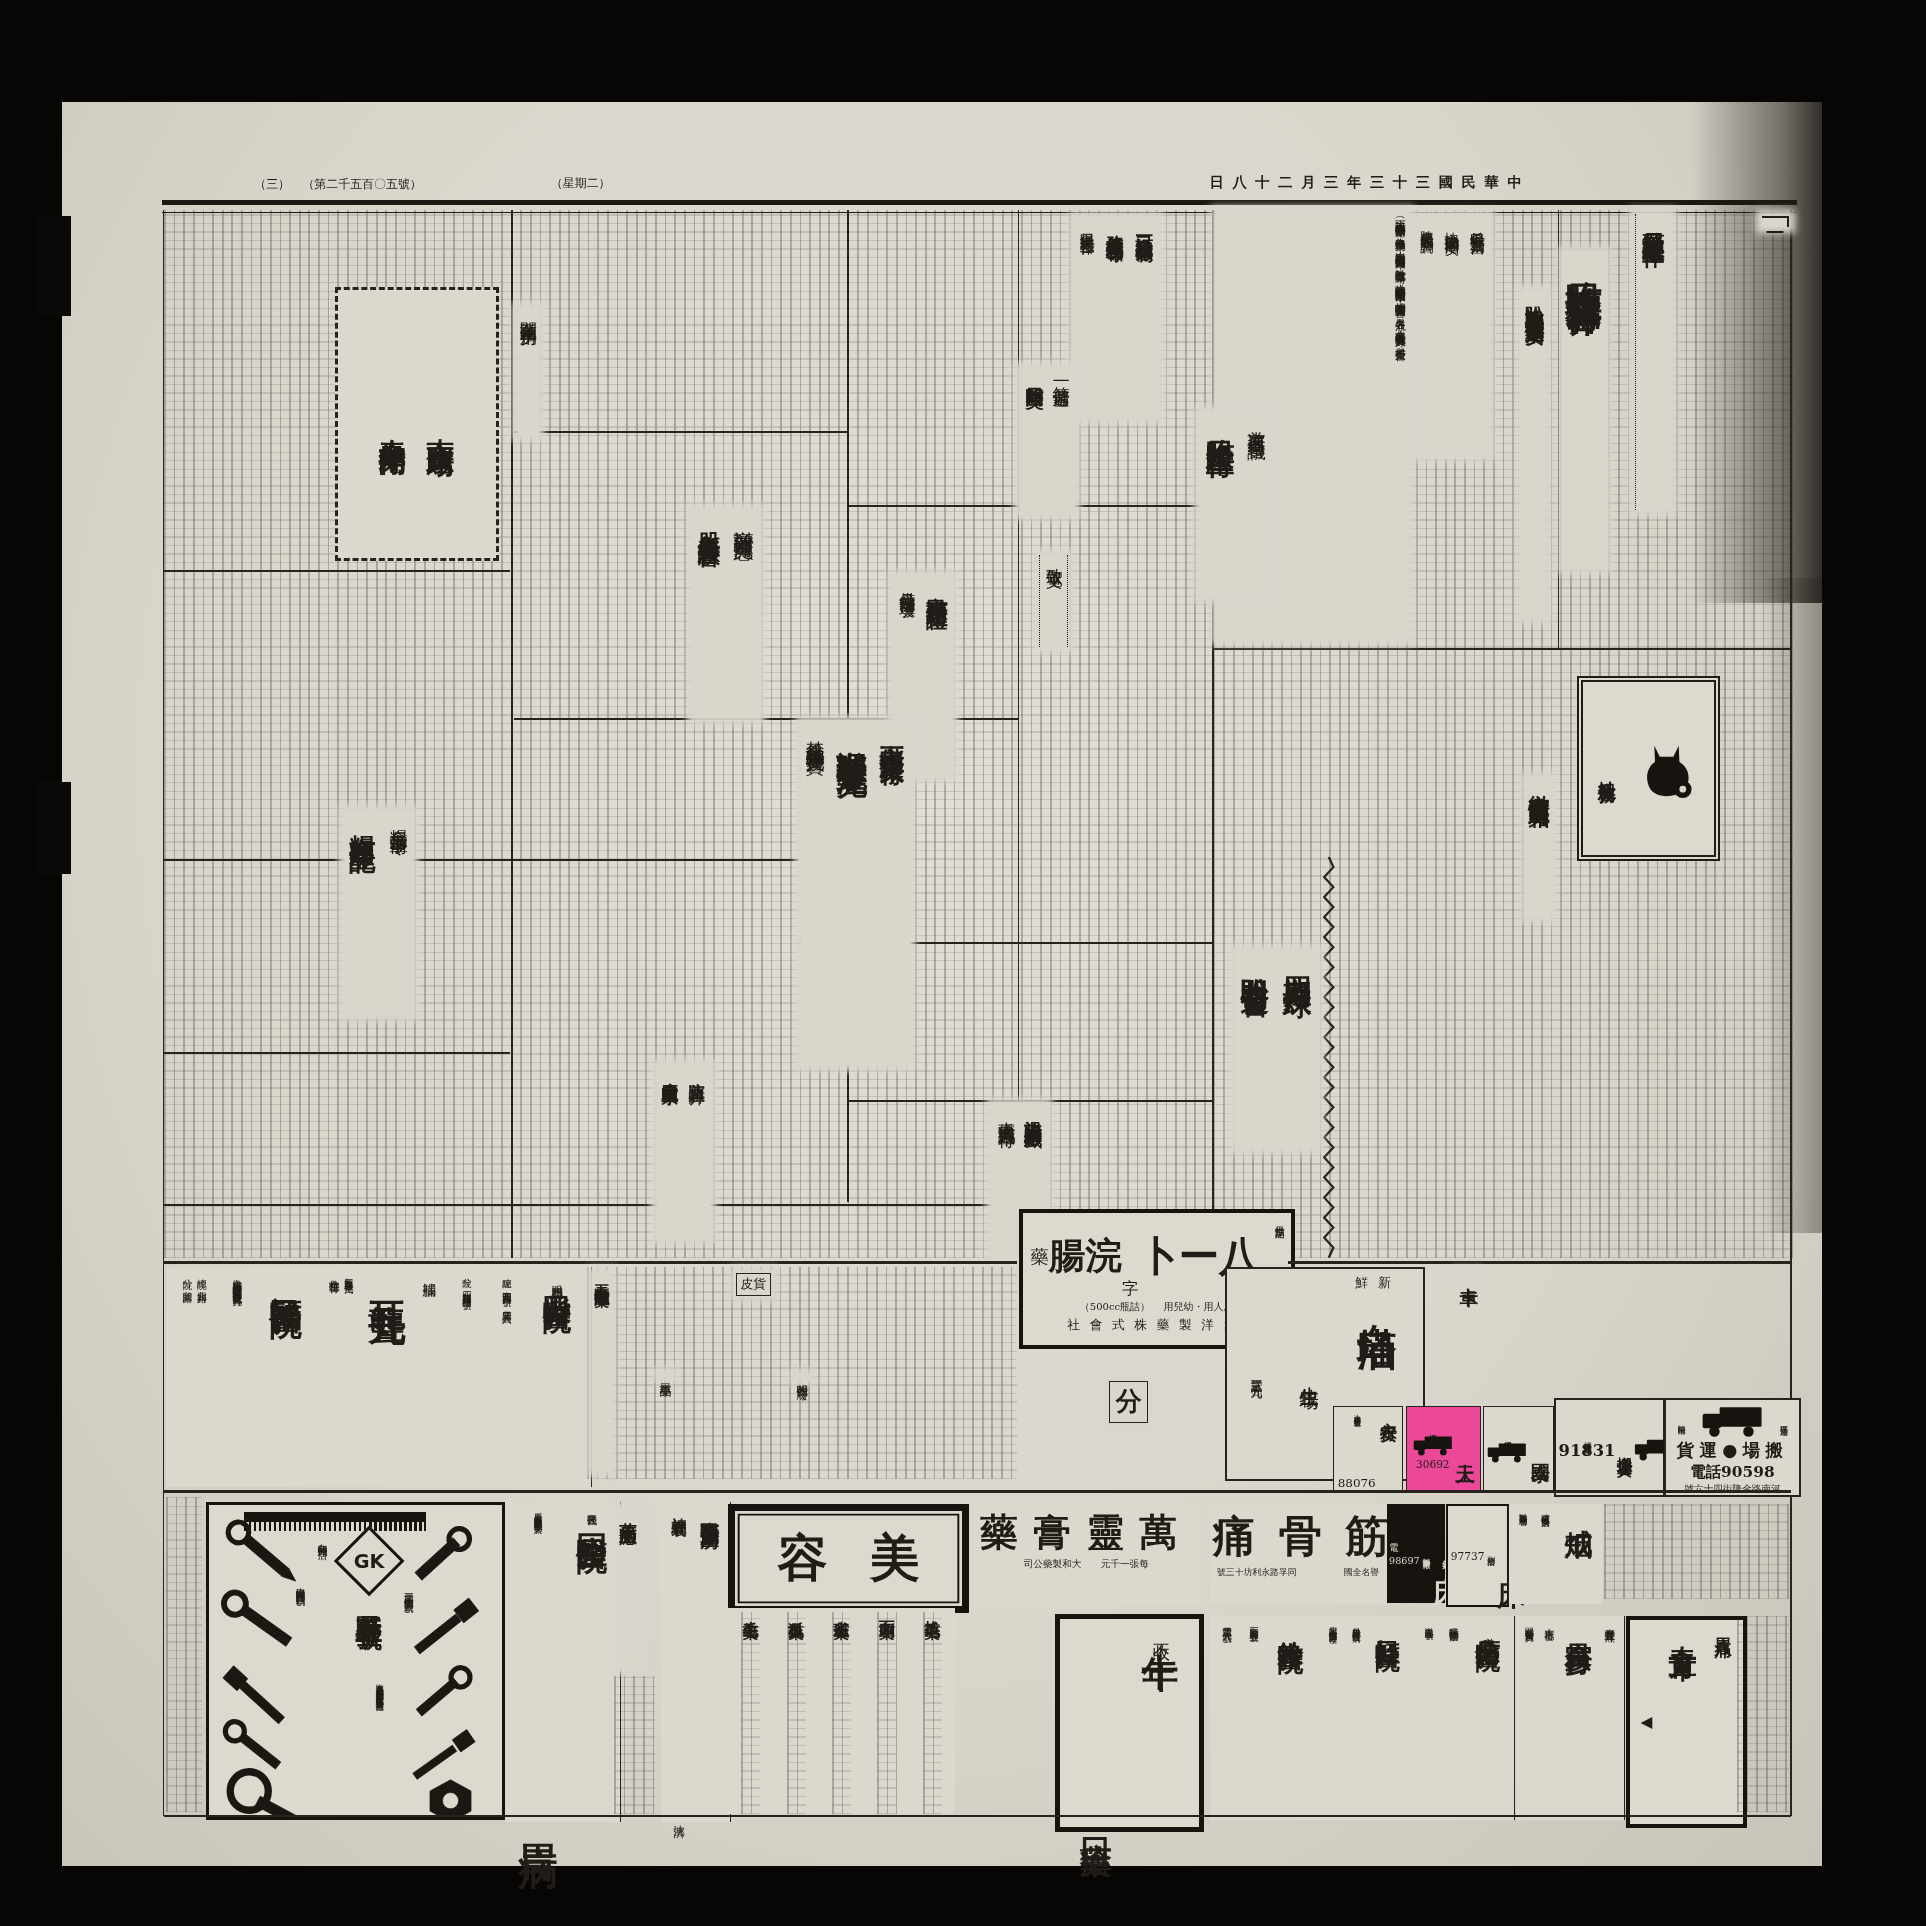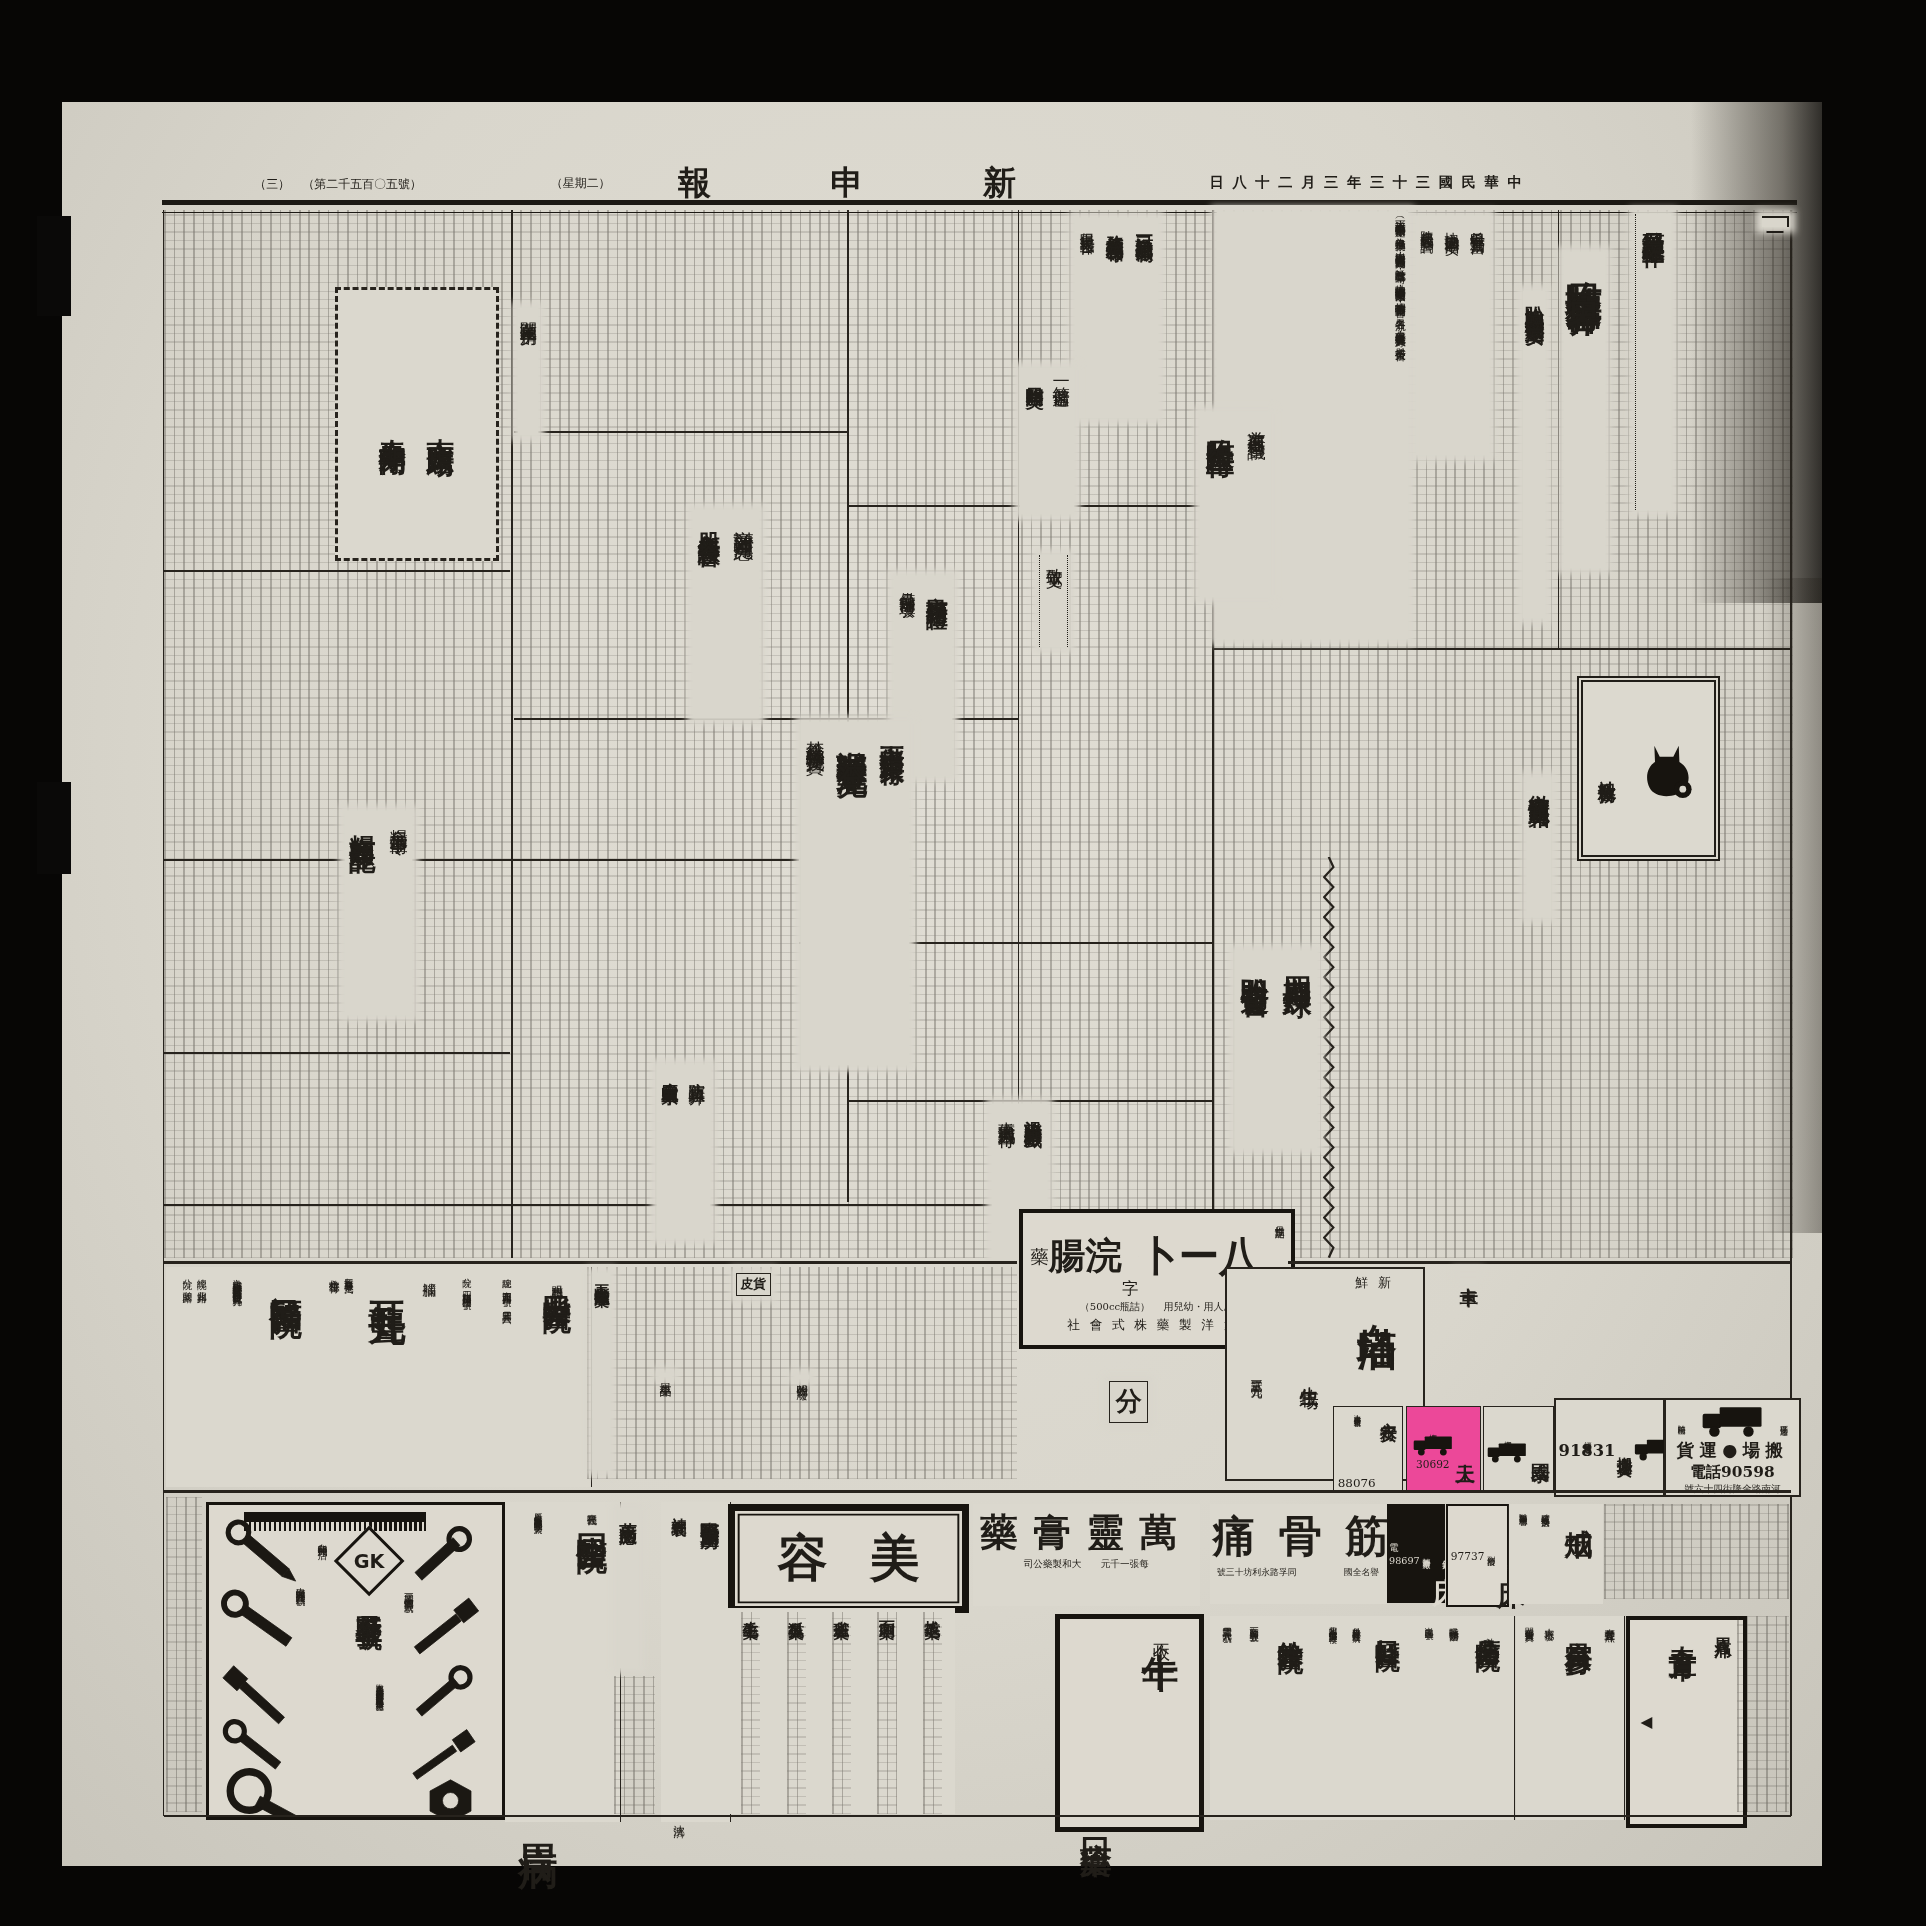--- a/index.html
+++ b/index.html
@@ -28,21 +28,20 @@
 
   <div class="abs paper" style="left:3.2%;top:5.3%;width:91.4%;height:91.6%;"></div>
 
   <div class="abs" style="left:1.9%;top:11.2%;width:1.8%;height:5.2%;background:#0a0908;"></div>
   <div class="abs" style="left:1.9%;top:40.6%;width:1.8%;height:4.8%;background:#0a0908;"></div>
 
   <div class="abs" style="left:87.8%;top:5.3%;width:6.8%;height:26%;background:linear-gradient(90deg, rgba(40,36,30,0) 0%, rgba(40,36,30,.55) 70%, rgba(20,18,15,.85) 100%);"></div>
   <div class="abs" style="left:91.5%;top:30%;width:3.1%;height:34%;background:linear-gradient(90deg, rgba(40,36,30,0), rgba(40,36,30,.4));"></div>
 
   <div class="abs t b" style="left:62.8%;top:9.0%;font-size:.74vw;letter-spacing:.45vw;">日八十二月三年三十三國民華中</div>
-  <div class="abs t b" style="left:35.2%;top:8.35%;font-size:1.72vw;letter-spacing:6.2vw;">報申新</div>
   <div class="abs t" style="left:28.6%;top:9.15%;font-size:.62vw;">（星期二）</div>
   <div class="abs t" style="left:15.7%;top:9.2%;font-size:.62vw;">（第二千五百〇五號）</div>
   <div class="abs t" style="left:13.2%;top:9.2%;font-size:.62vw;">（三）</div>
   <div class="abs" style="left:8.4%;top:10.4%;width:84.9%;height:.34vw;border-top:.26vw solid #1c1914;border-bottom:.07vw solid #1c1914;"></div>
 
   <div class="abs sim" style="left:8.5%;top:10.9%;width:84.6%;height:54.4%;"></div>
 
   <div class="abs rule-v" style="left:26.55%;top:10.9%;height:54.4%;"></div>
   <div class="abs rule-v" style="left:44.0%;top:10.9%;height:51.5%;"></div>
   <div class="abs rule-v" style="left:52.85%;top:10.9%;height:54.4%;"></div>
@@ -202,21 +201,21 @@
       <div class="t v b" style="font-size:1.5vw;">柴田</div>
       <div class="t v" style="font-size:.6vw;">眼科專門</div>
       <div class="t v b" style="font-size:1.5vw;">醫院</div>
     </div>
     <div class="t v" style="font-size:.48vw;white-space:normal;height:95%;line-height:1.3;">總院 上海北四川路一四一號 電話四三八六三</div>
     <div class="t v" style="font-size:.48vw;white-space:normal;height:95%;line-height:1.3;">分院 四川路福州路口二樓一四三號</div>
   </div>
 
   <div class="abs sim" style="left:30.5%;top:65.8%;width:22.3%;height:11%;"></div>
   <div class="abs t v b mask" style="left:30.8%;top:66.1%;height:10.2%;font-size:.78vw;">五天斷癮戒煙藥</div>
-  <div class="abs t mask" style="left:38.2%;top:66.1%;font-size:.66vw;border:.07vw solid #27231d;padding:.1vw .2vw;font-weight:bold;">皮貨</div>
+  <div class="abs t mask" style="left:38.2%;top:66.1%;font-size:.66vw;border:.07vw solid #27231d;padding:.1vw .2vw;">皮貨</div>
   <div class="abs t v mask" style="left:34.2%;top:71.3%;font-size:.62vw;">日本藥品</div>
   <div class="abs t v mask" style="left:41.3%;top:71.4%;font-size:.62vw;">聲明作廢</div>
   <div class="abs t b mask" style="left:57.6%;top:71.7%;font-size:1.35vw;border:.09vw solid #27231d;padding:.12vw .28vw;">分</div>
 
   <div class="abs" style="left:63.6%;top:65.8%;width:9.7%;height:10.4%;background:#dbd8ce;border:.13vw solid #27231d;padding:.25vw;display:flex;flex-direction:row-reverse;justify-content:space-around;align-items:stretch;">
     <div style="display:flex;flex-direction:column;align-items:center;">
       <div class="t" style="font-size:.68vw;letter-spacing:.5vw;">鮮新</div>
       <div class="t v b" style="font-size:2.05vw;">白塔油</div>
     </div>
     <div class="t v" style="font-size:1.0vw;align-self:center;">生生牧場</div>

